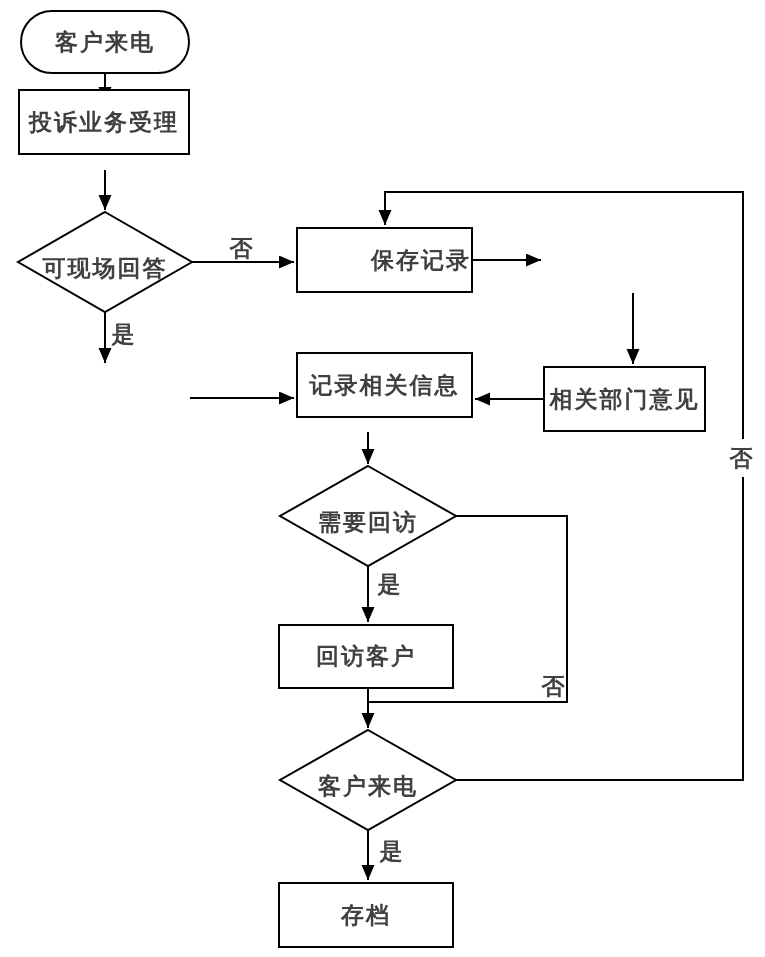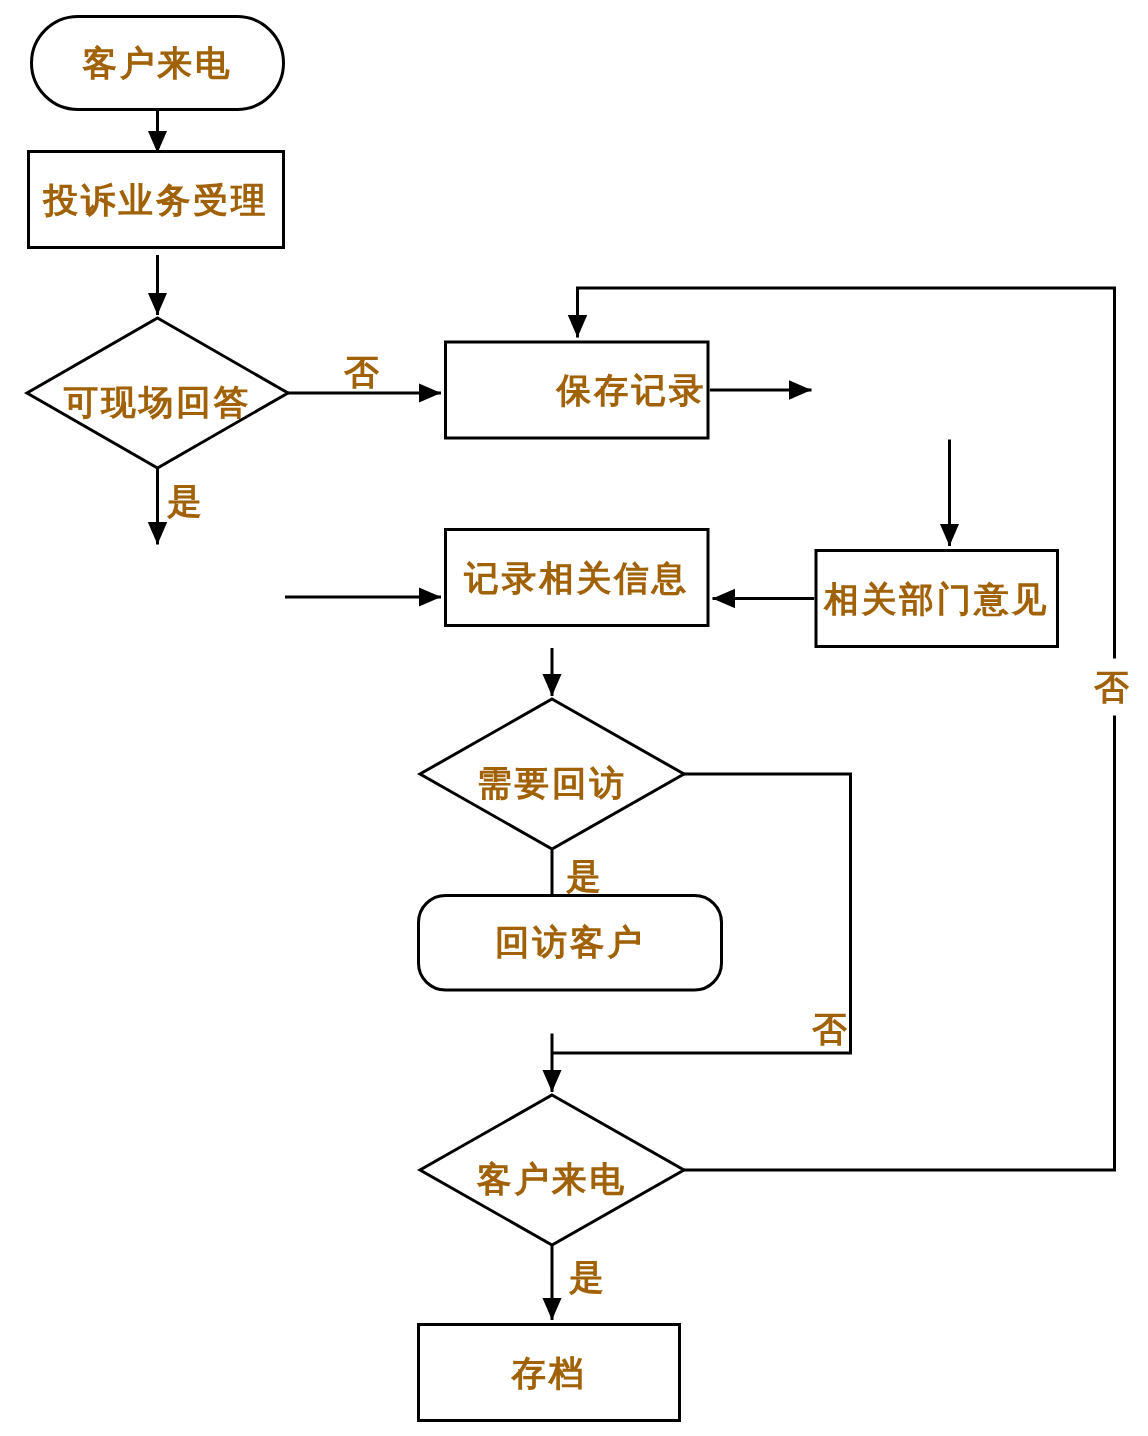--- a/index.html
+++ b/index.html
@@ -6,21 +6,21 @@
     margin: 0;
     padding: 0;
     background: #ffffff;
   }
   .canvas {
     position: relative;
     width: 765px;
     height: 957px;
     background: #ffffff;
     font-family: "Liberation Serif", "DejaVu Serif", serif;
-    color: #a16207;
+    color: #404040;
     overflow: hidden;
   }
   svg.wires {
     position: absolute;
     left: 0;
     top: 0;
     width: 765px;
     height: 957px;
   }
   .node {
@@ -93,39 +93,39 @@
 
     <polygon points="105,212 192,262 105,312 18,262" fill="#ffffff" stroke="#000000" stroke-width="2"></polygon>
     <polygon points="368,466 456,516 368,566 280,516" fill="#ffffff" stroke="#000000" stroke-width="2"></polygon>
     <polygon points="368,730 456,780 368,830 280,780" fill="#ffffff" stroke="#000000" stroke-width="2"></polygon>
   </svg>
 
   <div class="node terminator" style="left:20px; top:10px; width:170px; height:64px;">
     <span>客户来电</span>
   </div>
 
-  <div class="node" style="left:18px; top:100px; width:172px; height:66px;">
+  <div class="node" style="left:18px; top:89px; width:172px; height:66px;">
     <span>投诉业务受理</span>
   </div>
 
   <div class="node" style="left:296px; top:227px; width:177px; height:66px;justify-content:flex-end;">
     <span>保存记录</span>
   </div>
 
 
 
   <div class="node" style="left:296px; top:352px; width:177px; height:66px;justify-content:center;">
     <span>记录相关信息</span>
   </div>
 
   <div class="node" style="left:543px; top:366px; width:163px; height:66px;">
     <span>相关部门意见</span>
   </div>
 
-  <div class="node" style="left:278px; top:596px; width:204px; height:65px;border-radius:19px;">
+  <div class="node" style="left:278px; top:624px; width:176px; height:65px;">
     <span>回访客户</span>
   </div>
 
   <div class="node" style="left:278px; top:882px; width:176px; height:66px;">
     <span>存档</span>
   </div>
 
   <div class="dlabel" style="left:40px; top:240px; width:130px; height:44px;">
     <span>可现场回答</span>
   </div>

